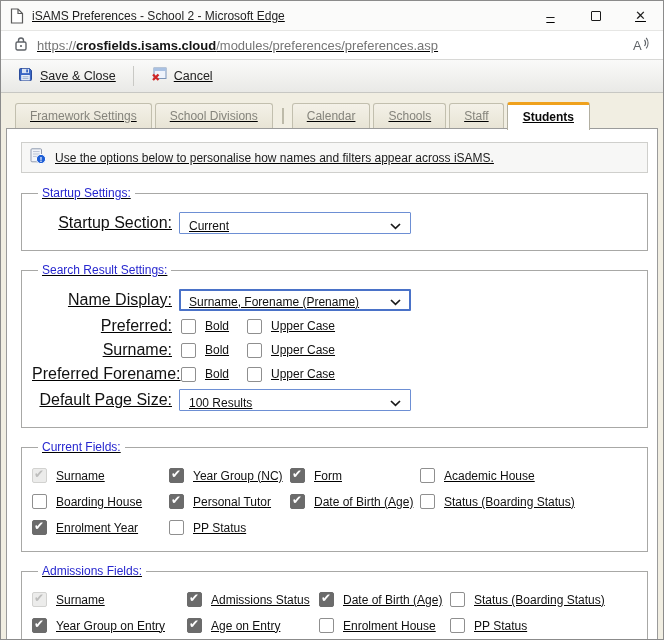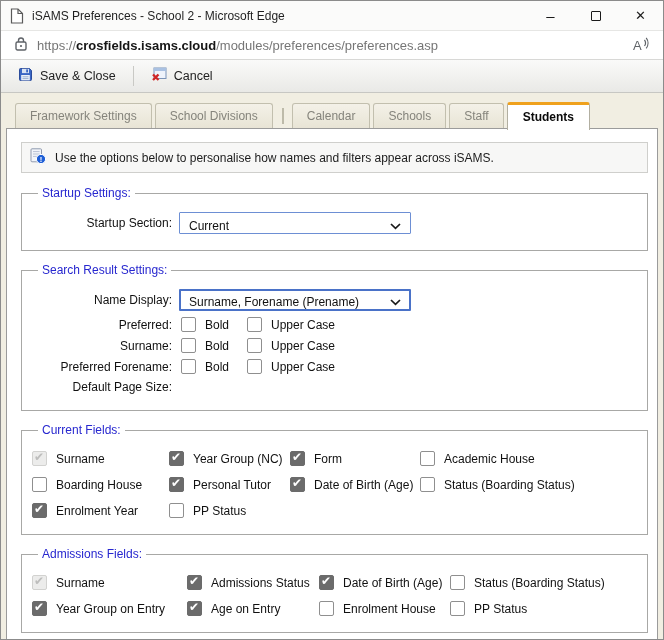--- a/index.html
+++ b/index.html
@@ -2,20 +2,21 @@
 <html><head>
 <meta charset="utf-8">
 <style>
   * { box-sizing: border-box; margin: 0; padding: 0; }
   html,body { background:#c7c7c7; }
   body { font-family: "Liberation Sans", "DejaVu Sans", sans-serif; }
   .window {
     width: 664px; height: 640px; background:#fde047;
     border: 1px solid #8b8b8b; overflow: hidden; position: relative;
     margin: 0 auto;
+    text-decoration: underline;
   }
   
   .titlebar {
     height: 30px; background: #fbfbfa; border-bottom: 1px solid #e6e6e4;
     display: flex; align-items: center; padding-left: 9px;
   }
   .titlebar .fav { display:flex; align-items:center; margin-right:8px; }
   .title-text { font-size: 12px; color: #1f1f1f; flex: 1; }
   .win-controls { display: flex; height: 100%; }
   .win-btn { width: 45px; height: 100%; display:flex; align-items:center; justify-content:center;
@@ -63,21 +64,21 @@
   }
   
   .infobox {
     margin: 13px 9px 13px 14px; background:#f7f7f6; border:1px solid #cfcfcc;
     padding: 5px 8px; display:flex; align-items:center; gap:9px; font-size:12px; color:#1c1c1c;
   }
   
   fieldset { margin: 0 9px 12px 14px; border:1px solid #a8a8a6; padding: 6px 10px 10px; }
   legend { color:#2727cf; font-size:12px; padding:0 4px; margin-left:6px; }
   .form-row { display:flex; align-items:center; margin:6px 0; }
-  .form-label { width:140px; text-align:right; margin-right:7px; font-size:12px; color:#111; white-space:nowrap; }
+  .form-label { width:140px; text-align:right; margin-right:7px; font-size:16px; color:#111; white-space:nowrap; }
   .select {
     width:232px; height:22px; background:#fff; border:1px solid #6d8fd4; border-radius:1px;
     display:flex; align-items:flex-end; justify-content:space-between;
     font-size:12px; color:#111; padding: 0 9px; cursor: default;
   }
   .select.focused { border:2px solid #4a72c8; padding: 0 8px; }
   .cb-row .form-label { margin-right: 9px; }
   .cb { width:15px; height:15px; border:1px solid #8f8f8f; border-radius:2px; background:#fff;
     position:relative; flex:none; }
   .cb.checked { background:#6b6b6b; border-color:#6b6b6b; }
@@ -254,20 +255,26 @@
               </span>
             <span class="cb-item">
                 <span class="cb"></span>
                 <span>Upper Case</span>
               </span>
           </span>
         </div>
 
         <div class="form-row">
           <span class="form-label">Default Page Size:</span>
+          <span class="select">
+            <span>100 Results</span>
+            <span><svg width="11" height="7" viewBox="0 0 11 7">
+                  <path d="M1 1 L5.5 5.4 L10 1" fill="none" stroke="#1a1a1a" stroke-width="1.7"></path>
+                </svg></span>
+          </span>
         </div>
       </fieldset>
 
       <fieldset>
         <legend>Current Fields:</legend>
         <div class="fields-grid grid-current">
           <span class="cb-item">
               <span class="cb checked disabled"></span>
               <span>Surname</span>
             </span>

